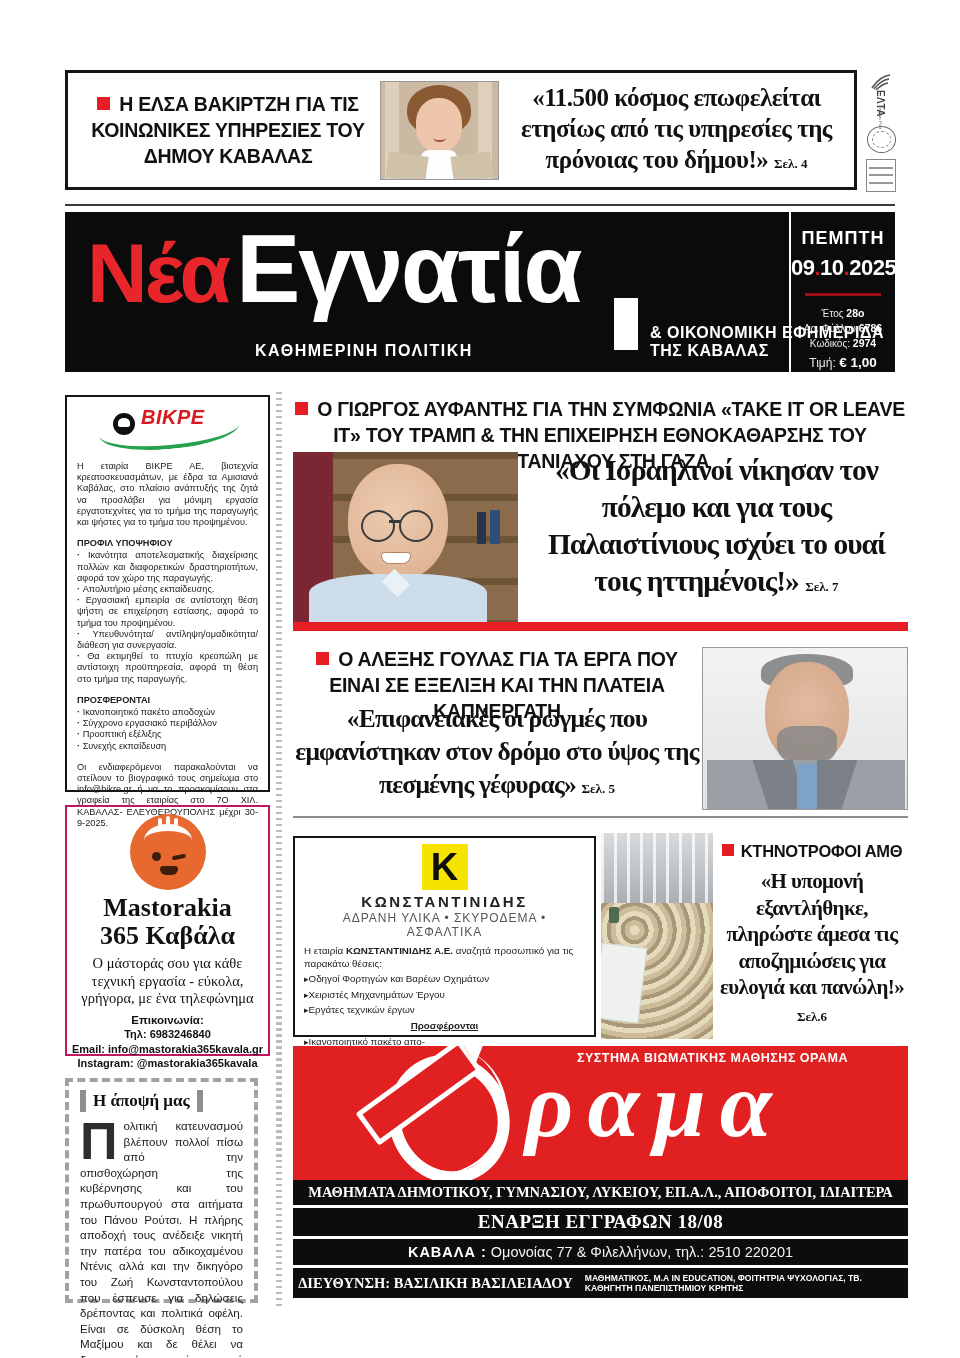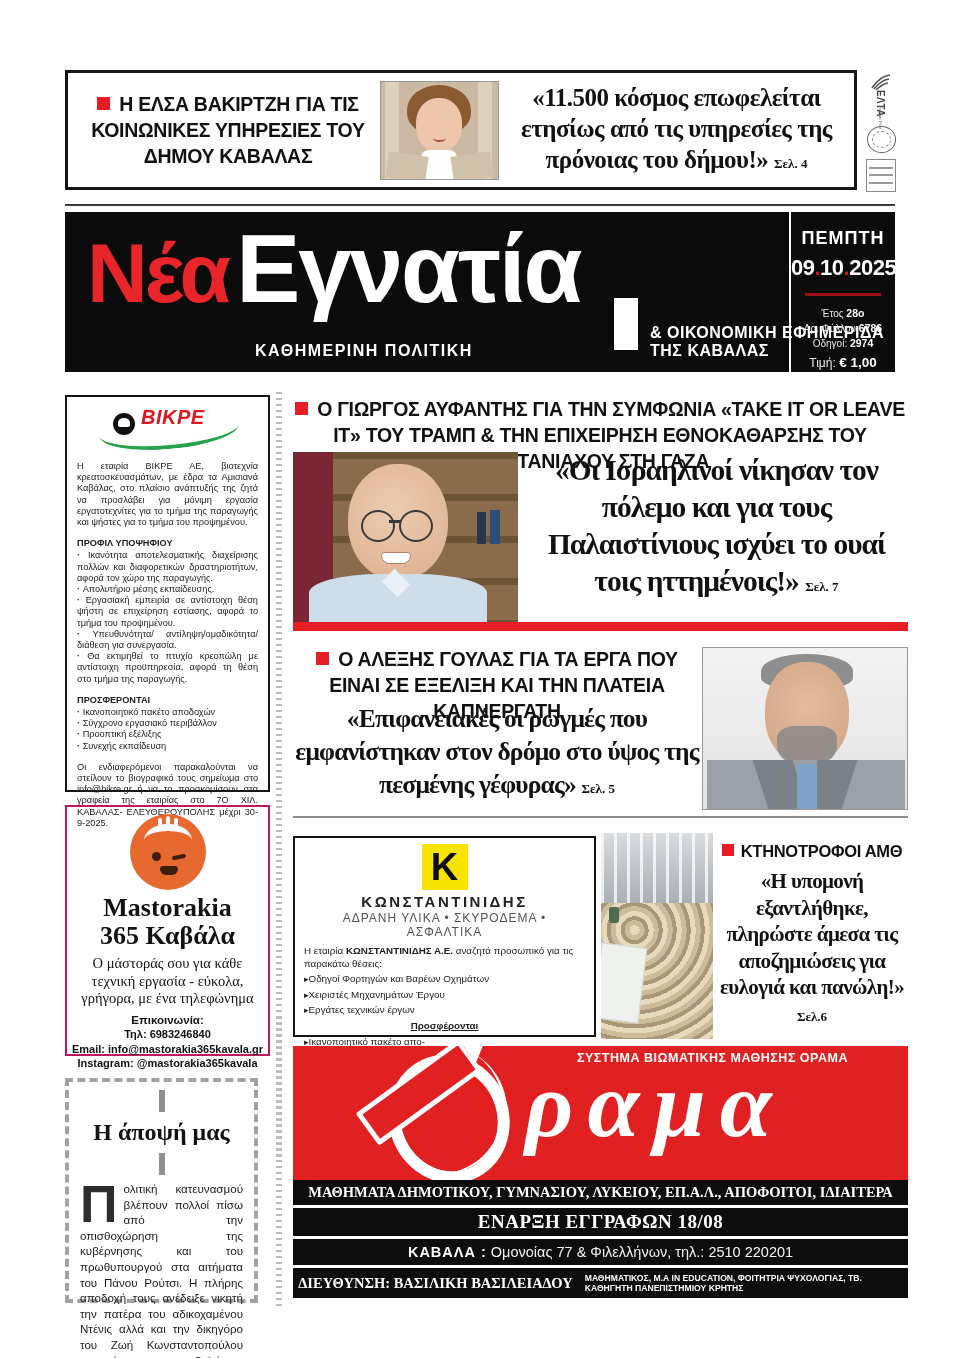--- a/index.html
+++ b/index.html
@@ -66,21 +66,21 @@
   .m-ridge{position:absolute;top:4px;width:4px;height:12px;background:#fff;border-radius:2px;}
   .m-eye{position:absolute;left:22px;top:38px;width:9px;height:9px;background:#3d1d0c;border-radius:50%;}
   .m-wink{position:absolute;left:42px;top:41px;width:14px;height:4px;background:#3d1d0c;border-radius:2px;transform:rotate(-12deg);}
   .m-mouth{position:absolute;left:30px;top:52px;width:18px;height:9px;background:#3d1d0c;border-radius:3px 3px 6px 6px;}
   .m-title{font-family:"Liberation Serif",serif;font-weight:700;font-size:26px;line-height:28px;margin-top:4px;}
   .m-tag{font-family:"Liberation Serif",serif;font-size:14.5px;line-height:17.5px;margin-top:5px;padding:0 8px;}
   .m-contact{font-weight:700;font-size:11px;line-height:14.5px;margin-top:5px;}
   .m-contact .lbl{font-size:11.5px;}
   
   .opinion-box{left:65px;top:1078px;width:193px;height:225px;border:4px dashed #a2a2a2;padding:6px 11px;background:#fff;}
-  .op-title{font-family:"Liberation Serif",serif;font-weight:700;font-size:24px;display:flex;align-items:center;gap:7px;margin:2px 0 6px 0;flex-direction:column;}
+  .op-title{font-family:"Liberation Serif",serif;font-weight:700;font-size:17px;display:flex;align-items:center;gap:7px;margin:2px 0 6px 0;}
   .op-bar{width:6px;height:22px;background:#8f8f8f;flex:none;}
   .op-body{font-size:11.6px;line-height:15.6px;text-align:justify;color:#1c1c1c;}
   .op-drop{float:left;font-size:52px;line-height:42px;font-weight:700;color:#2e2e2e;margin:2px 6px 0 0;font-family:"Liberation Sans",sans-serif;}
   
   .col-div{left:276px;top:392px;width:6px;height:914px;background:repeating-linear-gradient(to bottom,#bcbcbc 0 2.5px,transparent 2.5px 6px);}
   
   .a1-kicker{left:293px;top:396px;width:614px;font-weight:700;font-size:19.5px;line-height:26px;text-align:center;letter-spacing:-.3px;}
   .a1-photo{left:293px;top:452px;width:225px;height:170px;background:#8a6b4c;overflow:hidden;}
   .p1-band{position:absolute;left:0;top:0;width:40px;height:100%;background:#7b2733;}
   .p1-shelf{position:absolute;left:40px;right:0;top:0;bottom:0;background:repeating-linear-gradient(to bottom,#6d5436 0 7px,#8a6b4c 7px 42px);}
@@ -195,21 +195,21 @@
     </div>
     <div class="gamma-block"></div>
     <div class="sub-left">ΚΑΘΗΜΕΡΙΝΗ ΠΟΛΙΤΙΚΗ</div>
     <div class="sub-right">&amp; ΟΙΚΟΝΟΜΙΚΗ ΕΦΗΜΕΡΙΔΑ ΤΗΣ ΚΑΒΑΛΑΣ</div>
     <div class="mast-right">
       <div class="mr-day">ΠΕΜΠΤΗ</div>
       <div class="mr-date"><span>09</span><span class="rd">.</span><span>10</span><span class="rd">.</span><span>2025</span></div>
       <div class="mr-rule"></div>
       <div class="mr-meta"><span>Έτος</span> <b>28ο</b></div>
       <div class="mr-meta"><span>Αρ. Φύλλου</span> <b>6786</b></div>
-      <div class="mr-meta"><span>Οδηγοί:</span> <b>2974</b></div>
+      <div class="mr-meta"><span>Κωδικός:</span> <b>2974</b></div>
       <div class="mr-price"><span>Τιμή:</span> <b>€ 1,00</b></div>
     </div>
   </div>
 
   <div class="abs bikre-box">
     <div class="bikre-logo">
       <i class="b-swoosh"></i>
       <i class="b-circle"></i>
       <span class="b-word">ΒΙΚΡΕ</span>
     </div>

